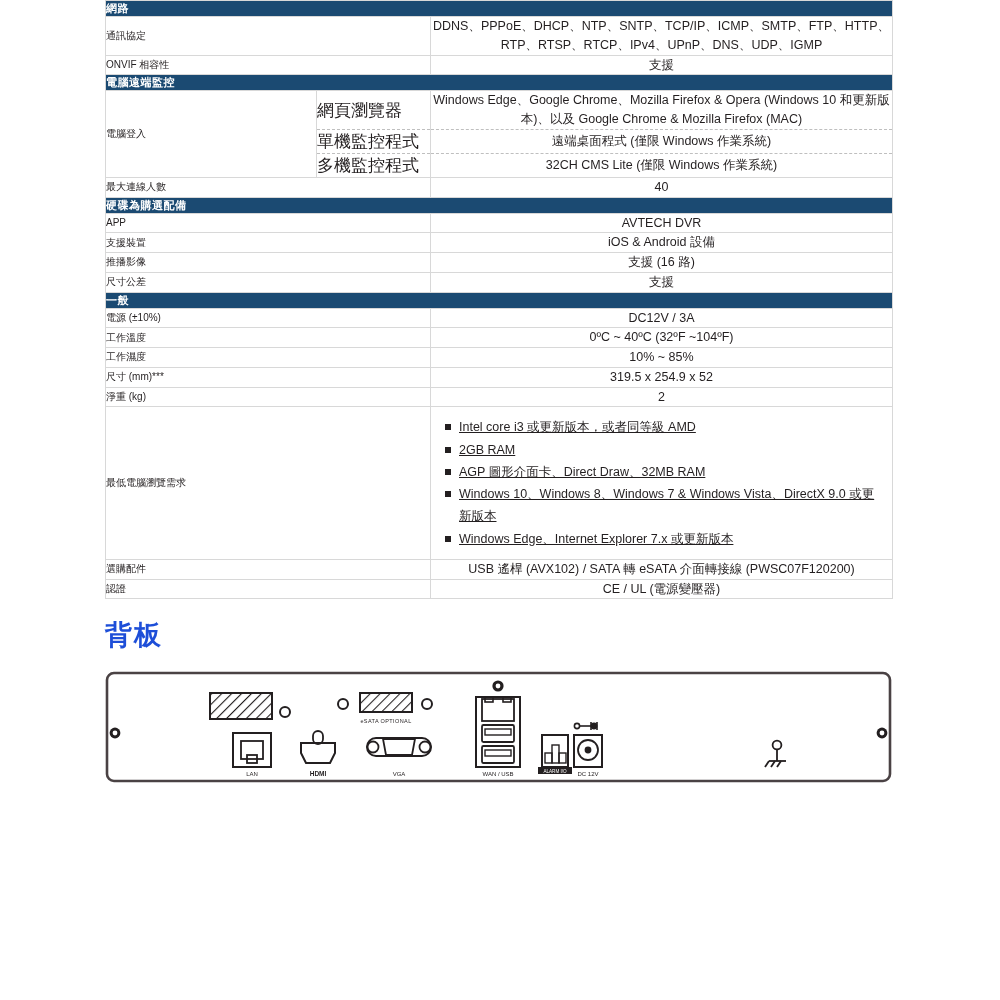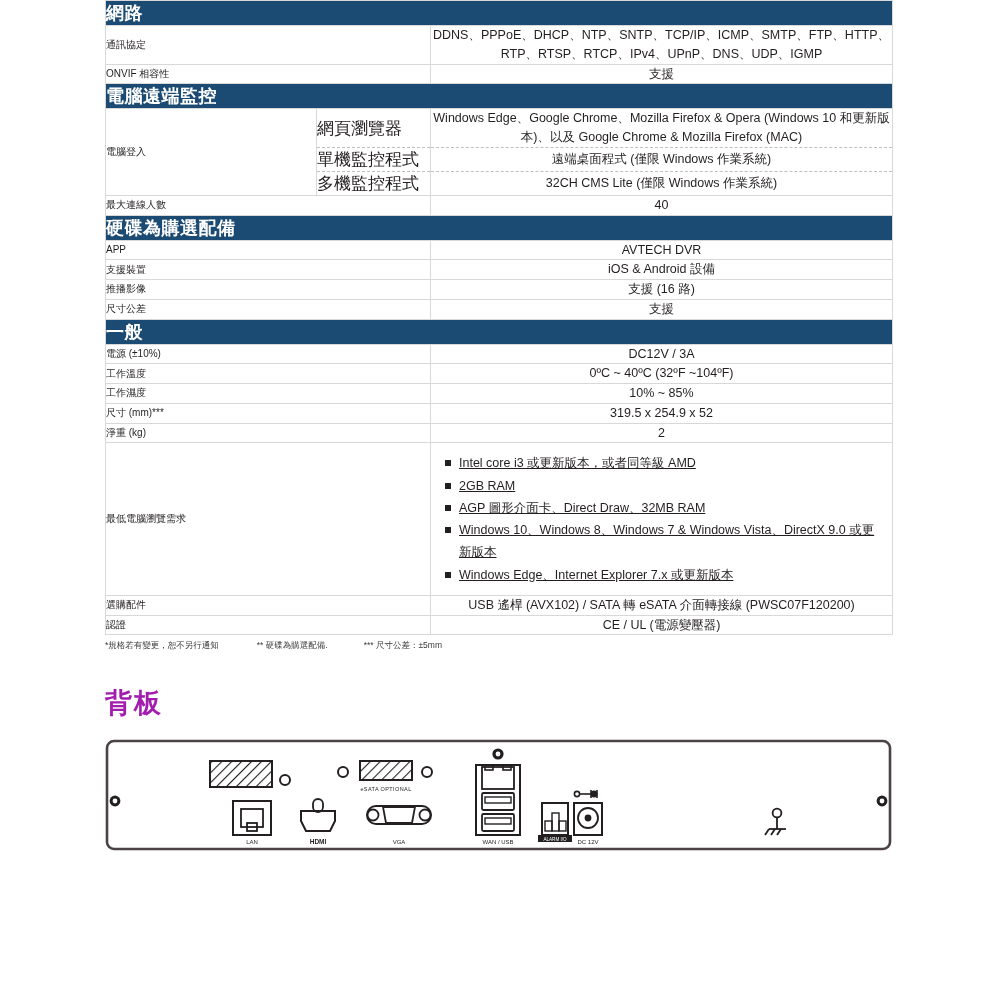--- a/index.html
+++ b/index.html
@@ -35,21 +35,21 @@
     border: 1px solid #d8d8d8;
     padding: 0;
     vertical-align: middle;
   }
 
   .sec-head td {
     background: #1b4a72;
     border: 1px solid #1b4a72;
     color: #ffffff;
     font-weight: bold;
-    font-size: 18px;
+    font-size: 11px;
     padding: 5px 8px 6px 8px;
     letter-spacing: .5px;
   }
 
   .lbl {
     padding: 7px 0 7px 8px;
     color: #231f20;
     font-size: 10px;
   }
   .val {
@@ -95,24 +95,24 @@
     font-size: 8.5px;
     color: #3a3a3a;
     white-space: nowrap;
   }
   .footnote span { display: inline-block; }
   .fn2 { margin-left: 38px; }
   .fn3 { margin-left: 36px; }
 
   
   .rear-title {
-    margin-top: 38px;
+    margin-top: 23px;
     font-size: 27px;
     font-weight: bold;
-    color: #a21caf;
+    color: #1d4ed8;
     letter-spacing: 2px;
     line-height: 1;
   }
   .rear-wrap {
     margin-top: 22px;
     width: 787px;
     height: 118px;
   }
   .rear-wrap svg { display: block; }
 </style>
@@ -222,23 +222,20 @@
         <td class="val">USB 遙桿 (AVX102) / SATA 轉 eSATA 介面轉接線 (PWSC07F120200)</td>
       </tr>
       <tr>
         <td class="lbl" colspan="2">認證</td>
         <td class="val">CE / UL (電源變壓器)</td>
       </tr>
 
     </tbody>
   </table>
 
-  <div class="footnote">
-    <span>*規格若有變更，恕不另行通知</span><span class="fn2">** 硬碟為購選配備.</span><span class="fn3">*** 尺寸公差：±5mm</span>
-  </div>
 
   <div class="rear-title">背板</div>
 
   <div class="rear-wrap">
     <svg viewBox="0 0 787 118" width="787" height="118" xmlns="http://www.w3.org/2000/svg">
       <defs>
         <pattern id="hatch" width="7" height="7" patternTransform="rotate(45)" patternUnits="userSpaceOnUse">
           <line x1="0" y1="0" x2="0" y2="7" stroke="#231f20" stroke-width="2.2"></line>
         </pattern>
       </defs>

